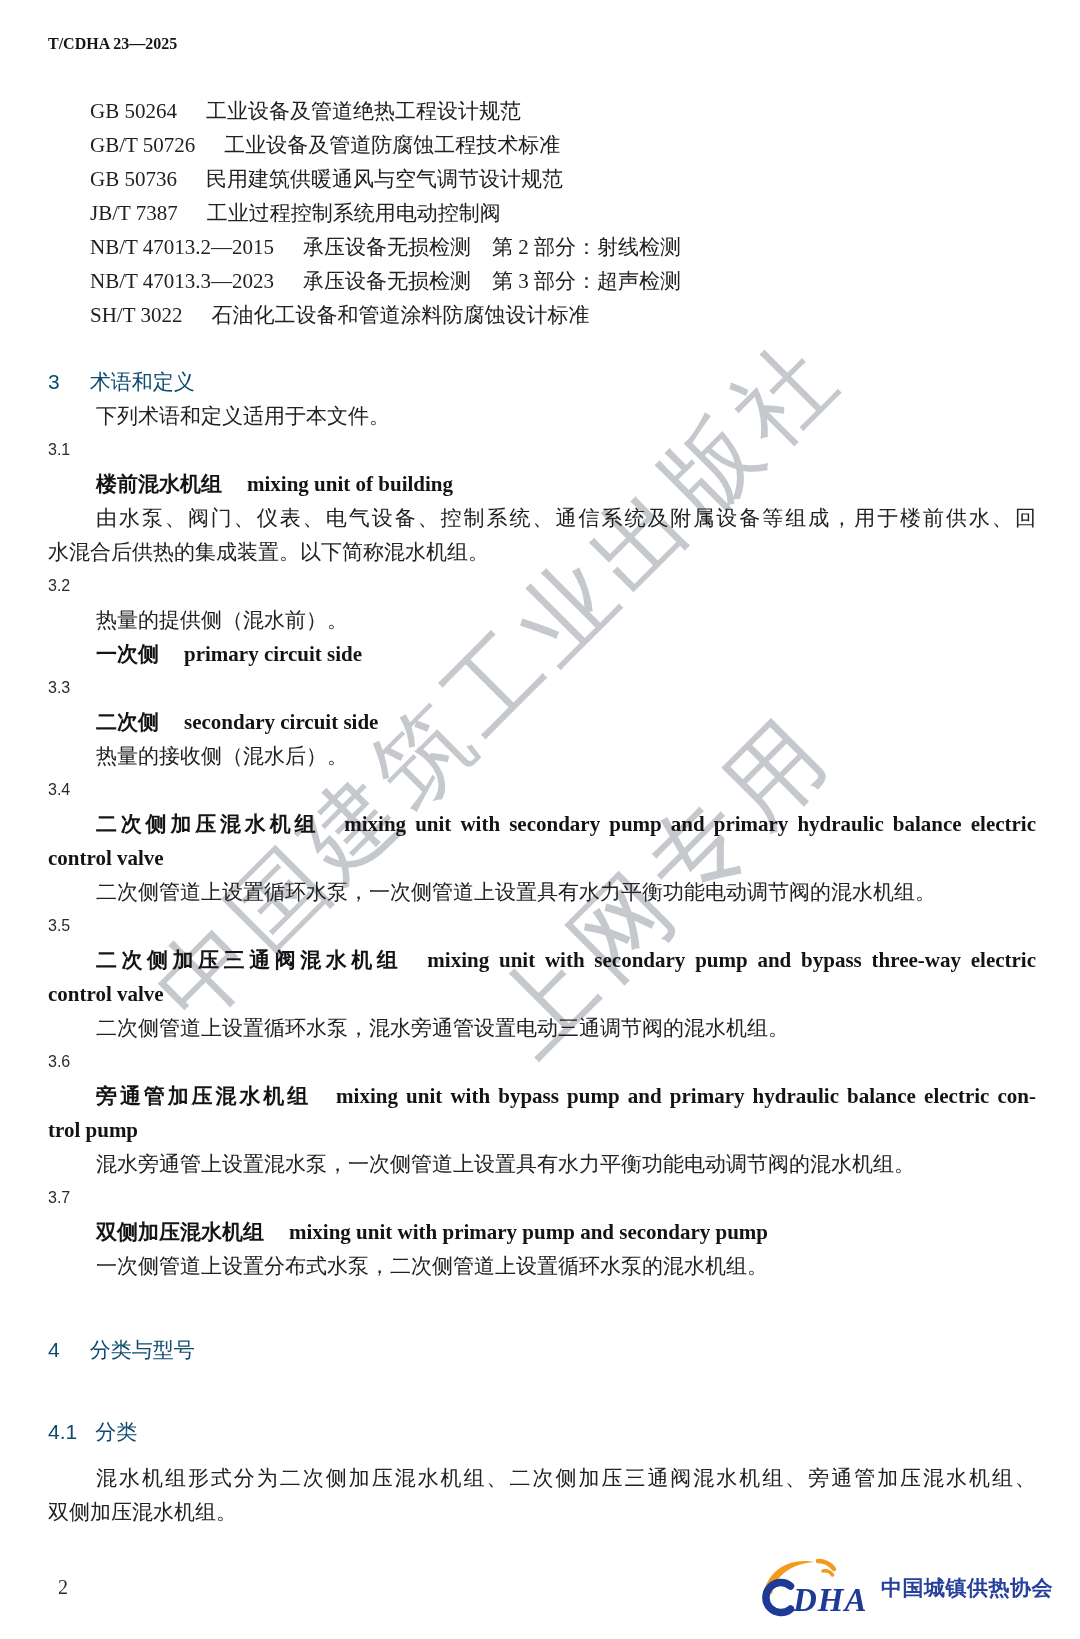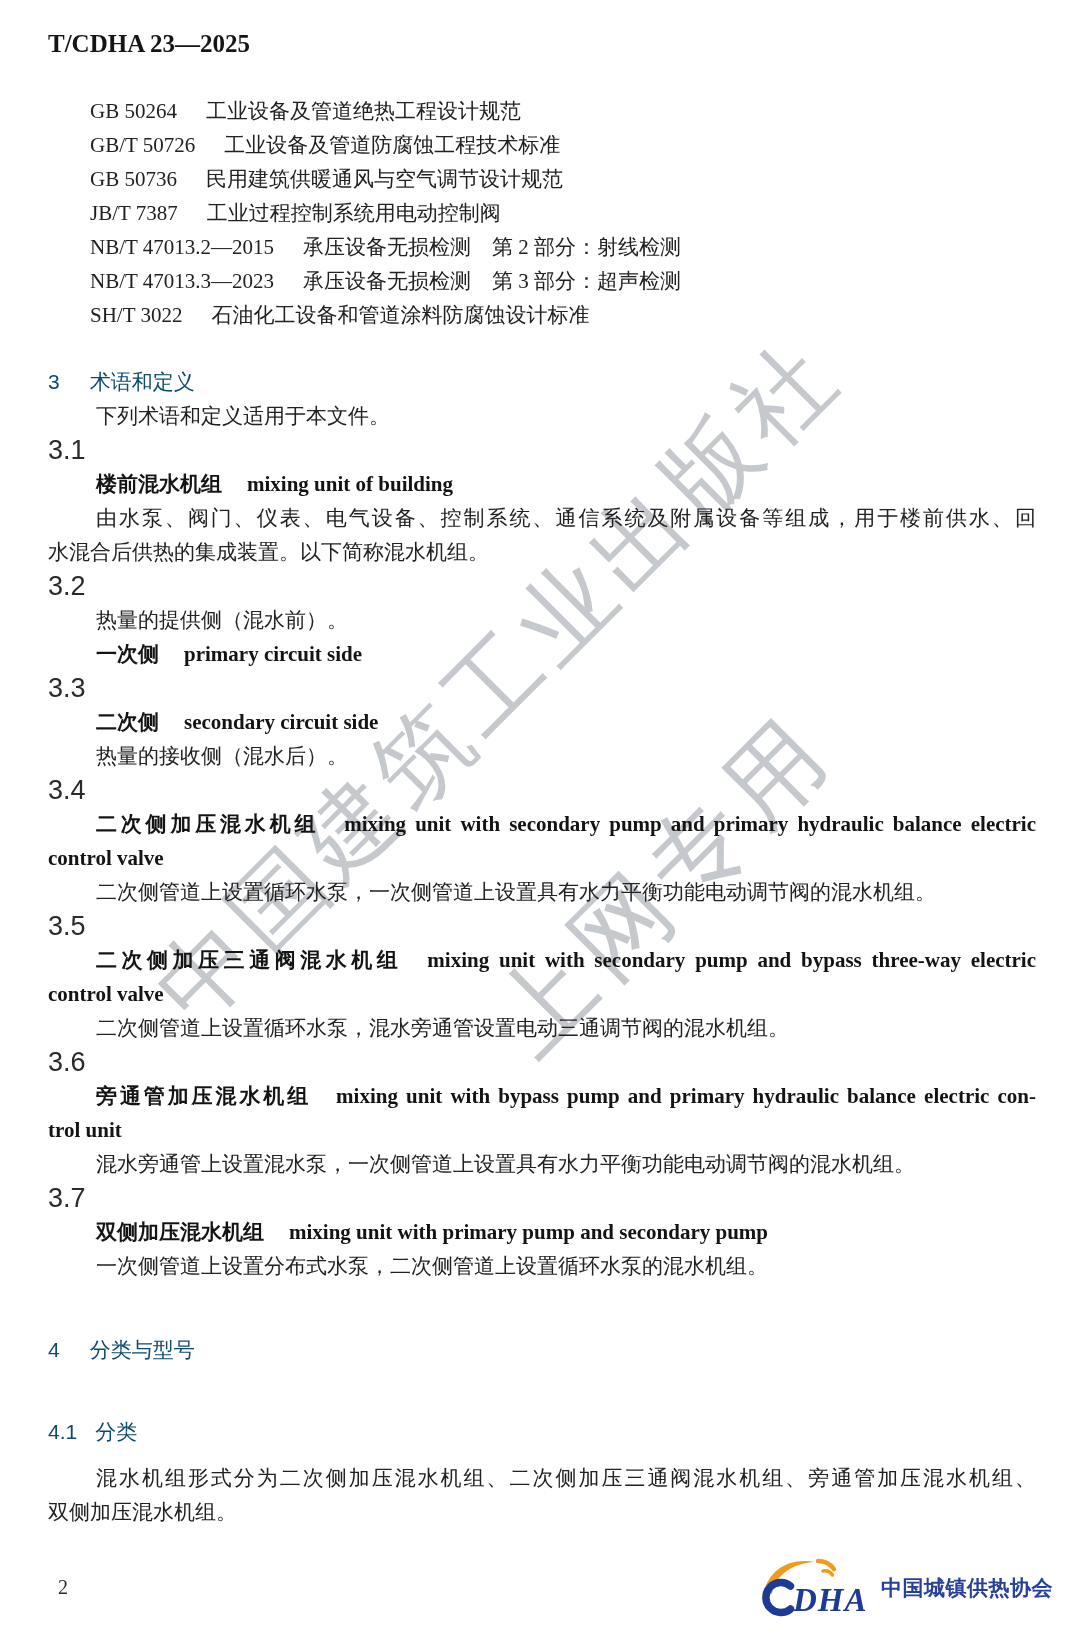--- a/index.html
+++ b/index.html
@@ -21,21 +21,21 @@
   }
   .wm-usage {
     left:450px; top:829px; width:420px; height:120px; line-height:120px;
     font-size:96px; letter-spacing:12px; transform:rotate(-45deg);
   }
   
   .content {
     position:absolute; z-index:1; left:48px; right:44px; top:30px;
   }
   .doc-header {
-    font-size:25px; font-weight:bold; line-height:28px;
+    font-size:16px; font-weight:bold; line-height:28px;
     font-family:"Liberation Serif","DejaVu Serif",serif; color:#151515;
   }
   .line { font-size:21px; line-height:34px; }
   .just { text-align:justify; text-align-last:justify; }
   .indent { text-indent:48px; }
 
   .refs { margin-top:36px; }
   .ref-line { margin-left:42px; white-space:nowrap; }
   .ref-title { margin-left:29px; }
 
@@ -44,21 +44,21 @@
     font-weight:normal; color:#0c4a6e;
   }
   .sec-heading .sec-title { margin-left:30px; }
   .sec-heading .sub-title { margin-left:18px; }
   .mt-s3 { margin-top:33px; }
   .mt-intro { }
   .mt-s4 { margin-top:50px; }
   .mt-s41 { margin-top:48px; }
   .mt-body { margin-top:12px; }
 
-  .term-num { font-family:"Liberation Sans","DejaVu Sans",sans-serif; font-size:27px; color:#2a2a2a; }
+  .term-num { font-family:"Liberation Sans","DejaVu Sans",sans-serif; font-size:16px; color:#2a2a2a; }
   .tcn {
     font-family:"Liberation Sans","DejaVu Sans",sans-serif;
     font-weight:bold; color:#141414;
   }
   .ten {
     font-family:"Liberation Serif","DejaVu Serif",serif;
     font-weight:bold; color:#141414;
   }
   .term-line { text-indent:48px; }
   .term-line .ten { margin-left:25px; }
@@ -123,21 +123,21 @@
     <div class="line ten">control valve</div>
     <div class="line indent">二次侧管道上设置循环水泵，一次侧管道上设置具有水力平衡功能电动调节阀的混水机组。</div>
 
     <div class="line term-num">3.5</div>
     <div class="line term-line just"><span class="tcn">二次侧加压三通阀混水机组</span><span class="ten">mixing unit with secondary pump and bypass three-way electric</span></div>
     <div class="line ten">control valve</div>
     <div class="line indent">二次侧管道上设置循环水泵，混水旁通管设置电动三通调节阀的混水机组。</div>
 
     <div class="line term-num">3.6</div>
     <div class="line term-line just"><span class="tcn">旁通管加压混水机组</span><span class="ten">mixing unit with bypass pump and primary hydraulic balance electric con-</span></div>
-    <div class="line ten">trol unit</div>
+    <div class="line ten">trol pump</div>
     <div class="line indent">混水旁通管上设置混水泵，一次侧管道上设置具有水力平衡功能电动调节阀的混水机组。</div>
 
     <div class="line term-num">3.7</div>
     <div class="line term-line"><span class="tcn">双侧加压混水机组</span><span class="ten">mixing unit with primary pump and secondary pump</span></div>
     <div class="line indent">一次侧管道上设置分布式水泵，二次侧管道上设置循环水泵的混水机组。</div>
 
     <div class="line sec-heading mt-s4"><span>4</span><span class="sec-title">分类与型号</span></div>
 
     <div class="line sec-heading mt-s41"><span>4.1</span><span class="sub-title">分类</span></div>
 

